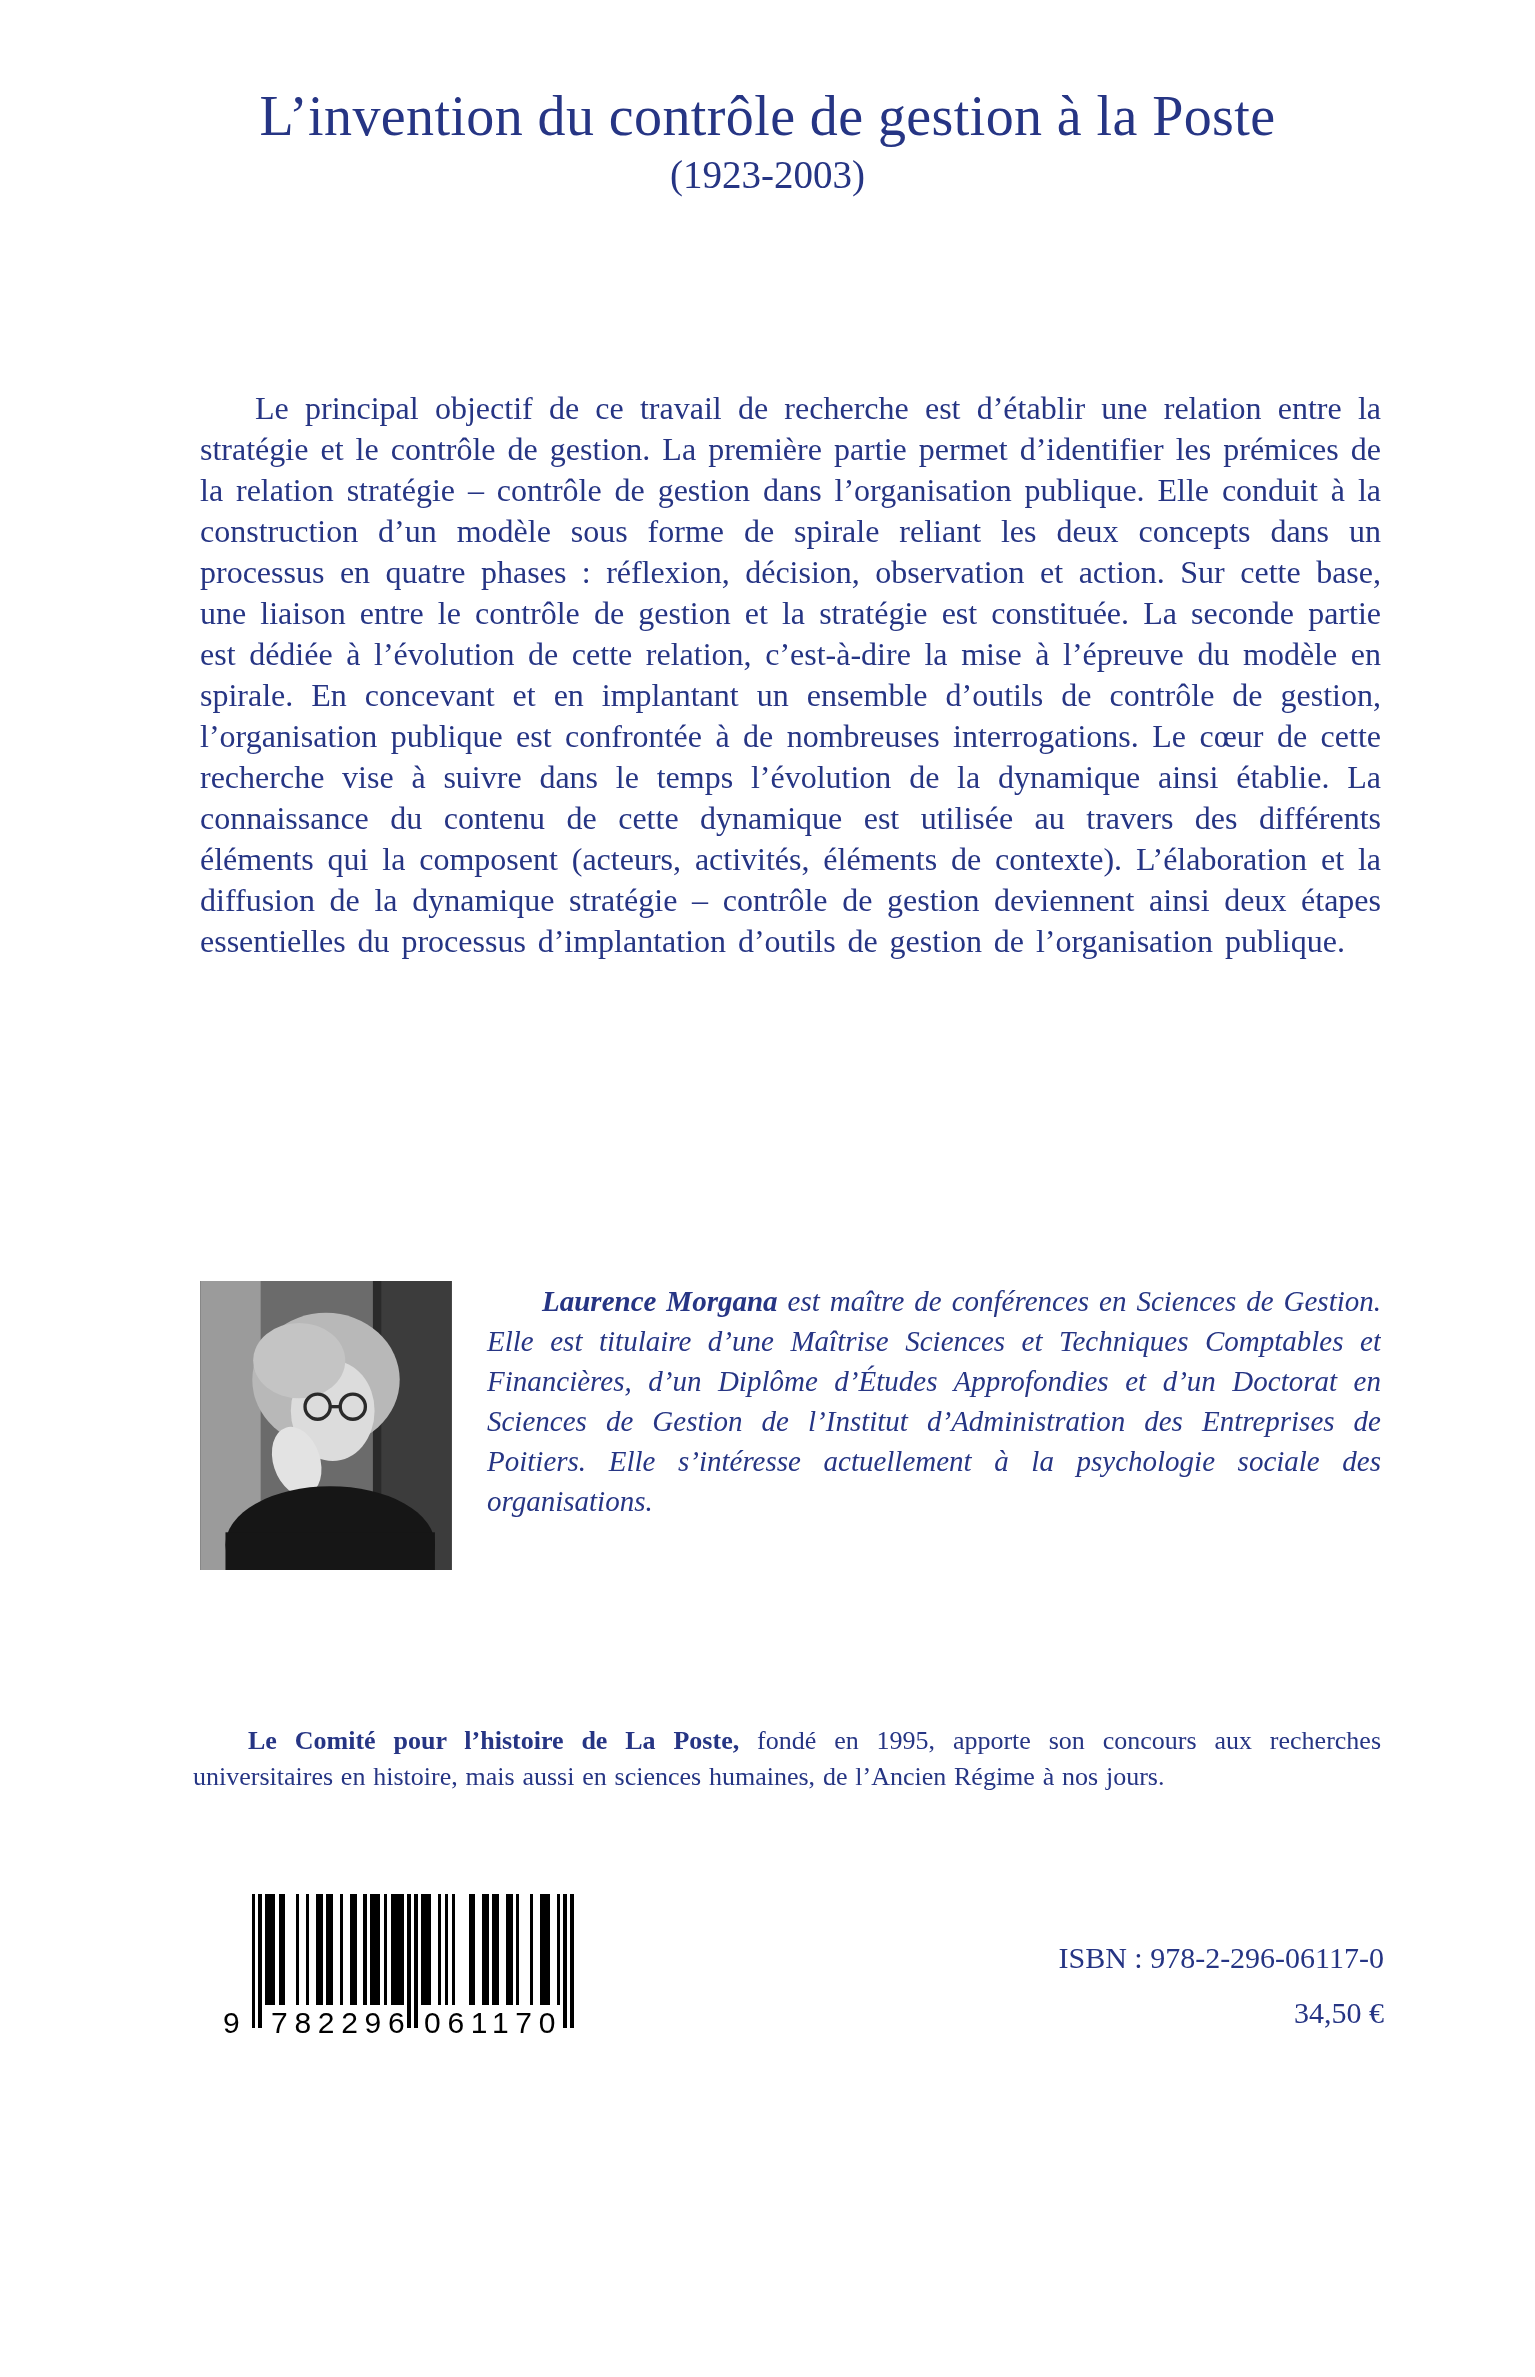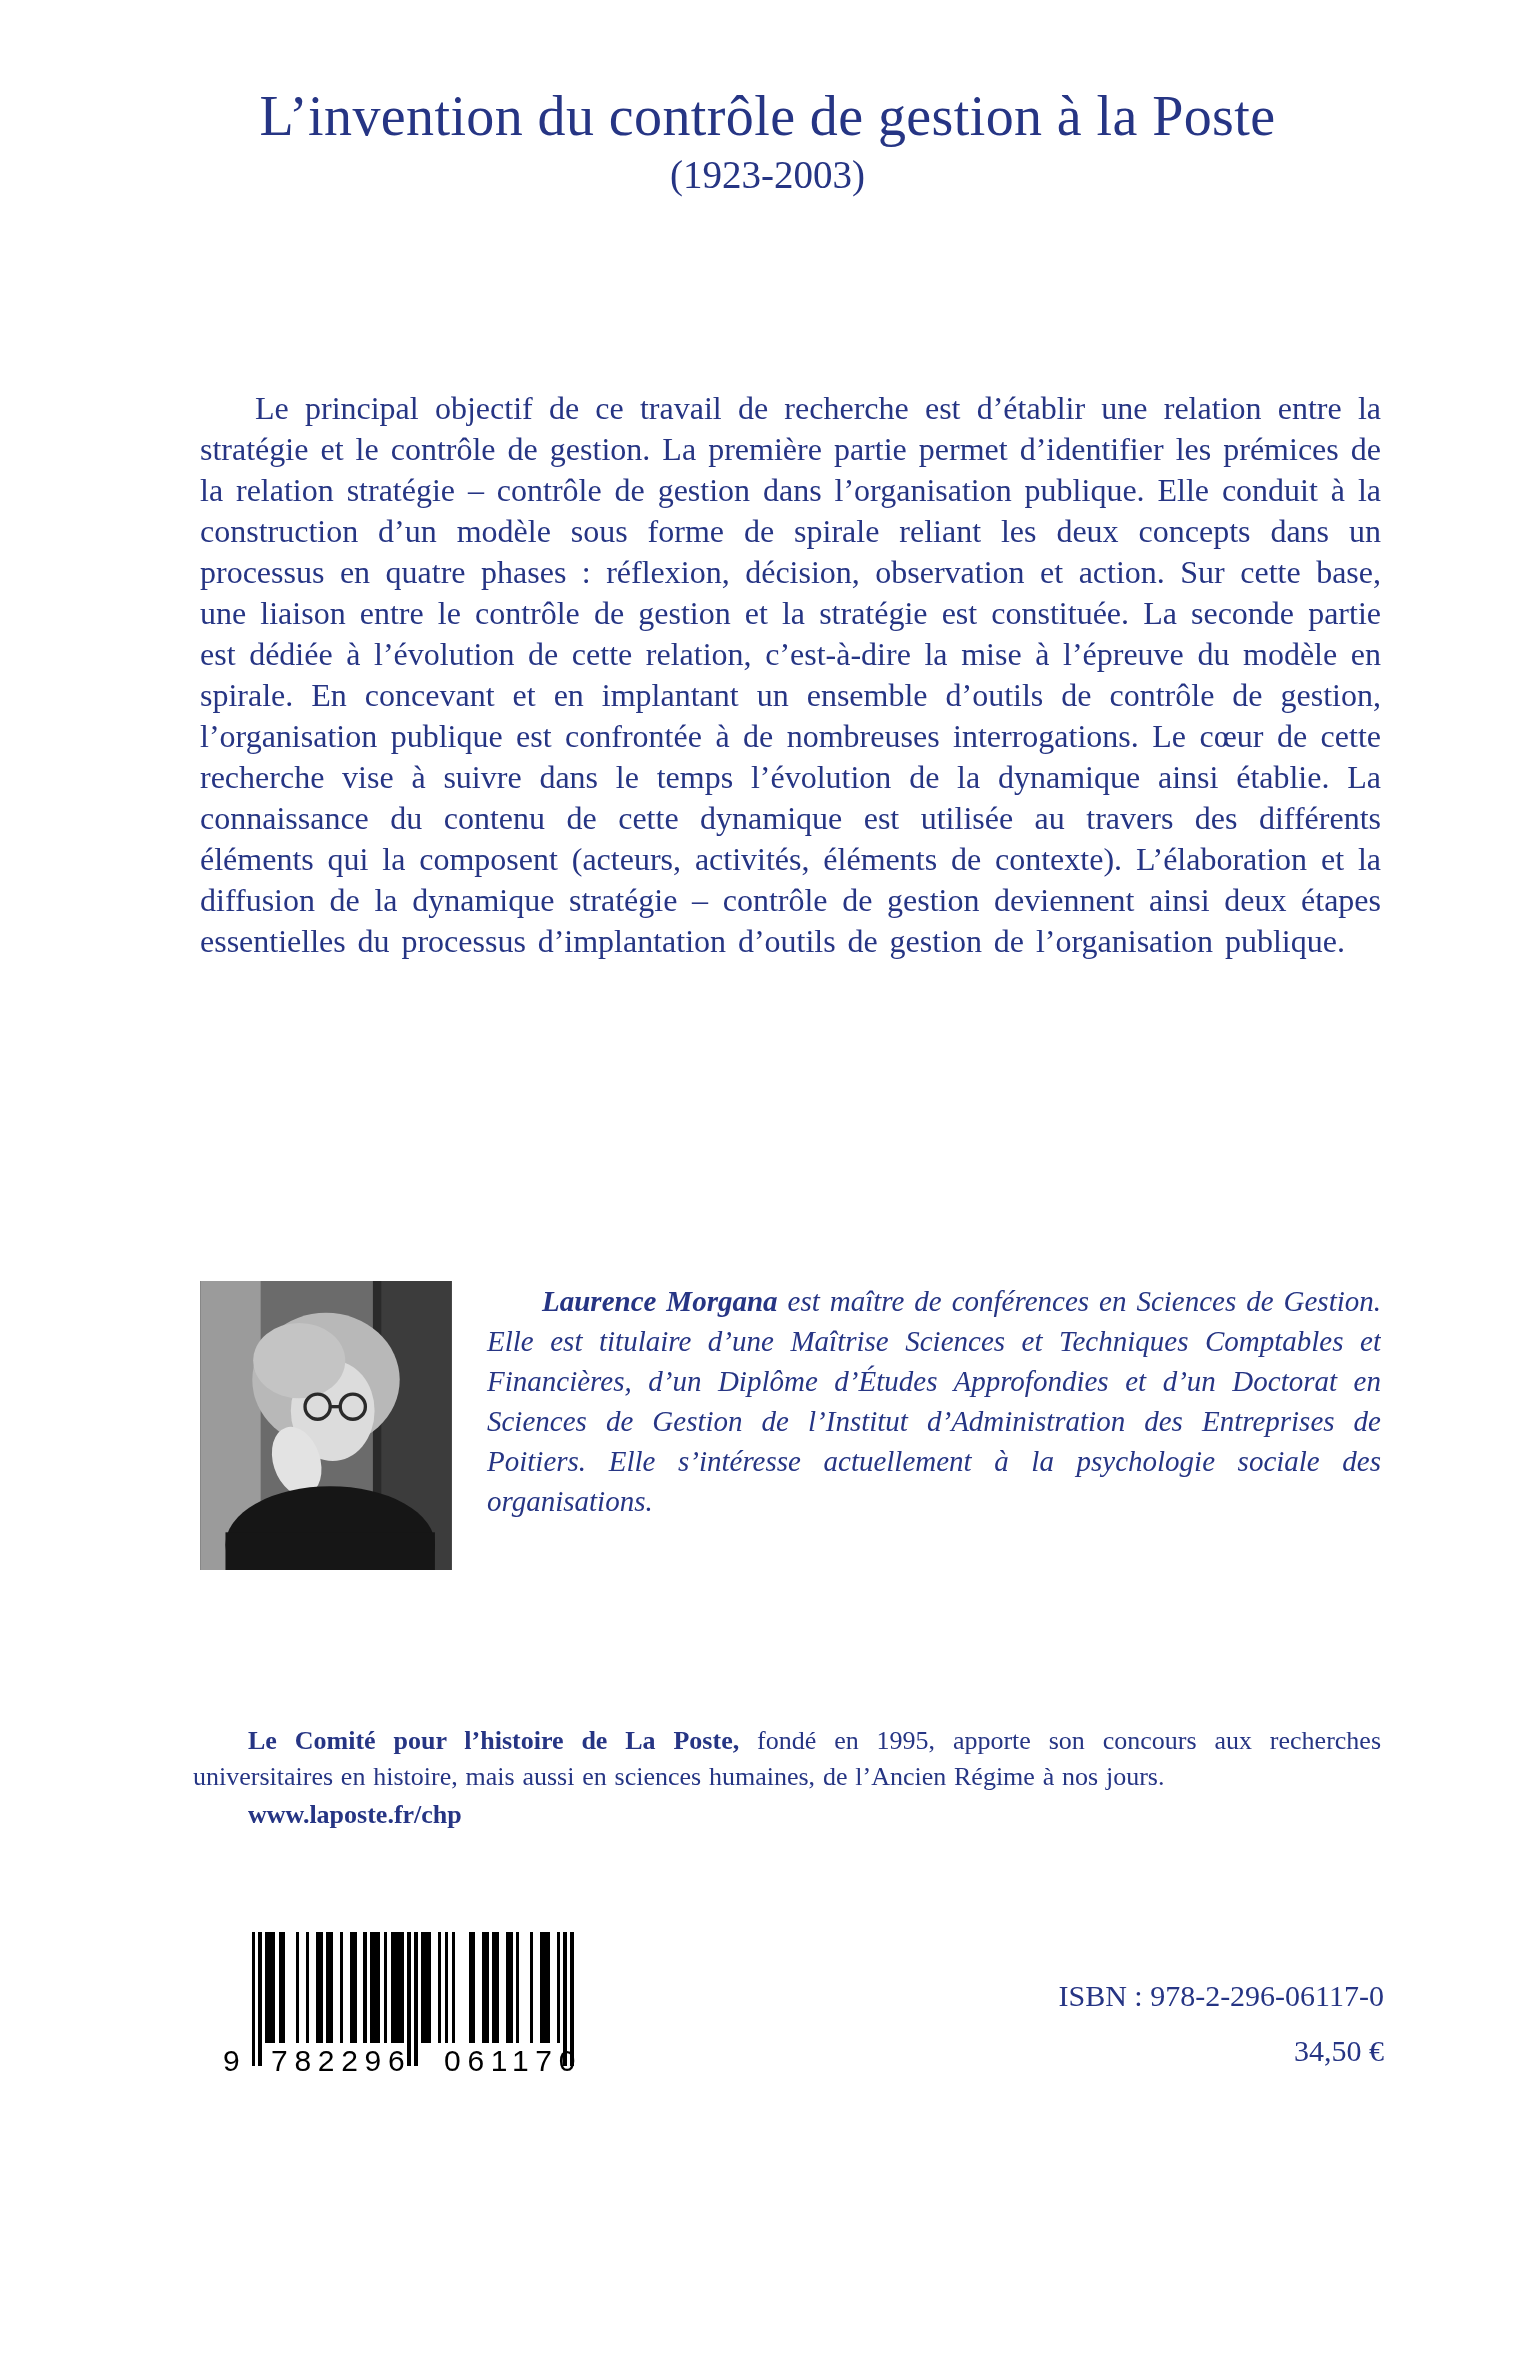--- a/index.html
+++ b/index.html
@@ -98,21 +98,21 @@
   .bdigit {
     position: absolute;
     top: 112px;
     font-family: "Liberation Sans", "DejaVu Sans", sans-serif;
     font-size: 30px;
     color: #000;
     white-space: nowrap;
   }
   .d9 { left: 0; }
   .g1 { left: 48px; letter-spacing: 6.7px; }
-  .g2 { left: 201px; letter-spacing: 6.7px; margin-left: 20px; }
+  .g2 { left: 201px; letter-spacing: 6.7px; }
 
   .isbn-block {
     text-align: right;
     font-size: 30px;
     line-height: 55px;
     margin-bottom: 5px;
   }
 </style>
 </head>
 <body>
@@ -140,21 +140,20 @@
         <ellipse cx="115" cy="215" rx="28" ry="42" fill="#e3e3e3" transform="rotate(-18 115 215)"></ellipse>
         <ellipse cx="155" cy="315" rx="125" ry="70" fill="#161616"></ellipse>
         <rect x="30" y="300" width="250" height="45" fill="#161616"></rect>
       </svg>
     </div>
     <p class="bio"><strong class="bio-name">Laurence Morgana</strong><span> est maître de conférences en Sciences de Gestion. Elle est titulaire d’une Maîtrise Sciences et Techniques Comptables et Financières, d’un Diplôme d’Études Approfondies et d’un Doctorat en Sciences de Gestion de l’Institut d’Administration des Entreprises de Poitiers. Elle s’intéresse actuellement à la psychologie sociale des organisations.</span></p>
   </div>
 
   <div class="committee">
     <p class="lead-par"><strong>Le Comité pour l’histoire de La Poste,</strong><span> fondé en 1995, apporte son concours aux recherches universitaires en histoire, mais aussi en sciences humaines, de l’Ancien Régime à nos jours.</span></p>
-    <p class="url">www.laposte.fr/chp</p>
   </div>
 
   <div class="footer">
     <div class="barcode">
       <div class="bars" id="bars">
           <span class="module on guard"></span>
           <span class="module guard"></span>
           <span class="module on guard"></span>
           <span class="module"></span>
           <span class="module on"></span>

